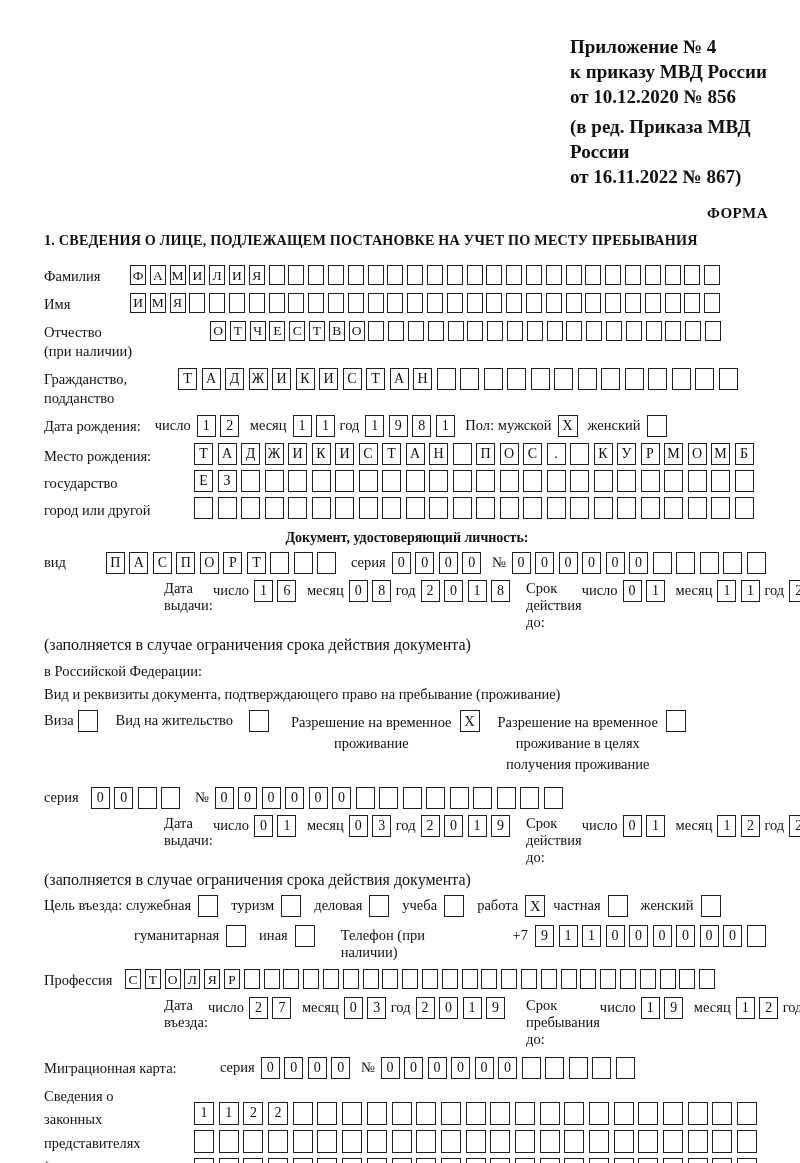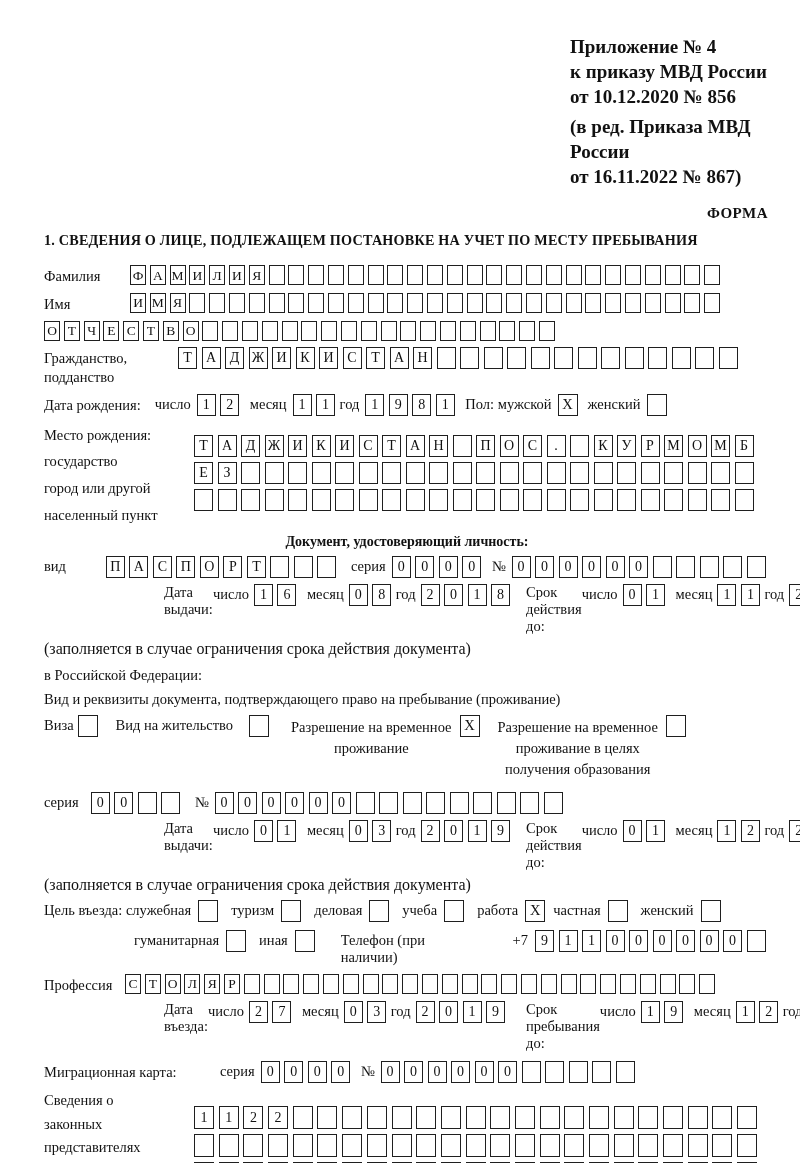--- a/index.html
+++ b/index.html
@@ -152,20 +152,24 @@
         <span class="cell"></span>
         <span class="cell"></span>
         <span class="cell"></span>
         <span class="cell"></span>
         <span class="cell"></span>
         <span class="cell"></span>
       </span>
   </div>
 
   <div class="row">
+    <span class="rlabel w166">
+      <span>Отчество</span><br>
+      <span>(при наличии)</span>
+    </span>
     <span class="cells s">
         <span class="cell">О</span>
         <span class="cell">Т</span>
         <span class="cell">Ч</span>
         <span class="cell">Е</span>
         <span class="cell">С</span>
         <span class="cell">Т</span>
         <span class="cell">В</span>
         <span class="cell">О</span>
         <span class="cell"></span>
@@ -245,21 +249,20 @@
     <span class="cbx">X</span>
     <span class="il ml10 mr6">женский</span>
     <span class="cbx"></span>
   </div>
 
   <div class="twocol">
     <div class="lab-stack w150">
       <div>Место рождения:</div>
       <div>государство</div>
       <div>город или другой</div>
-      <div>населенный пункт</div>
     </div>
     <div class="box-stack">
       <span class="cells m">
           <span class="cell">Т</span>
           <span class="cell">А</span>
           <span class="cell">Д</span>
           <span class="cell">Ж</span>
           <span class="cell">И</span>
           <span class="cell">К</span>
           <span class="cell">И</span>
@@ -439,21 +442,21 @@
       <span class="txt center">
         <span>Разрешение на временное</span><br>
         <span>проживание</span>
       </span>
       <span class="cbx">X</span>
     </span>
     <span class="res-item" style="margin-left:18px;">
       <span class="txt center">
         <span>Разрешение на временное</span><br>
         <span>проживание в целях</span><br>
-        <span>получения образования</span>
+        <span>получения проживание</span>
       </span>
       <span class="cbx"></span>
     </span>
   </div>
 
   <div class="row">
     <span class="il mr6">серия</span>
     <span class="cells m ml6">
         <span class="cell">0</span>
         <span class="cell">0</span>

